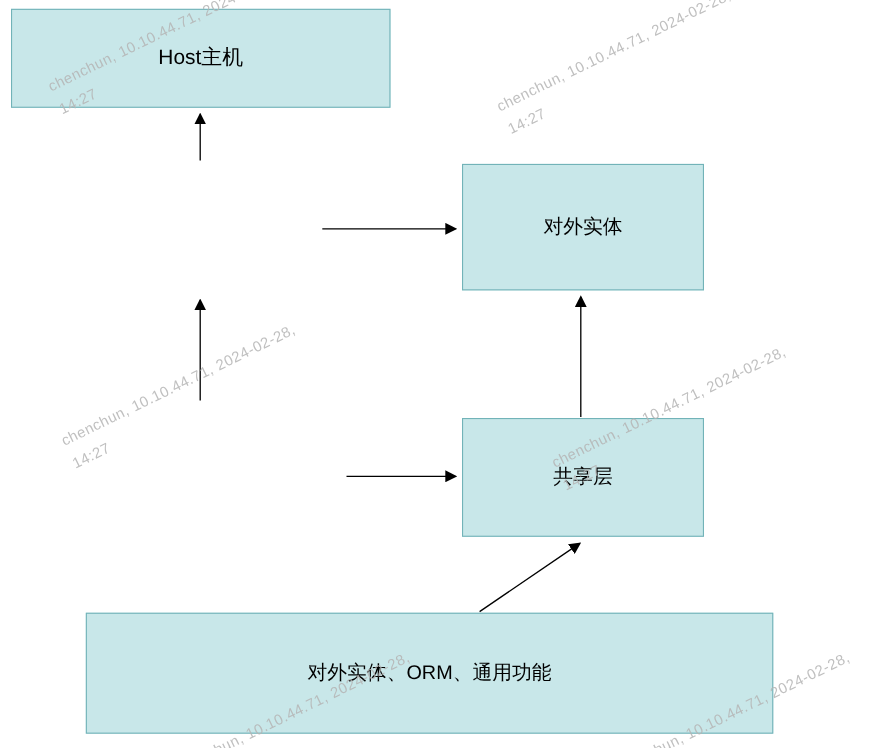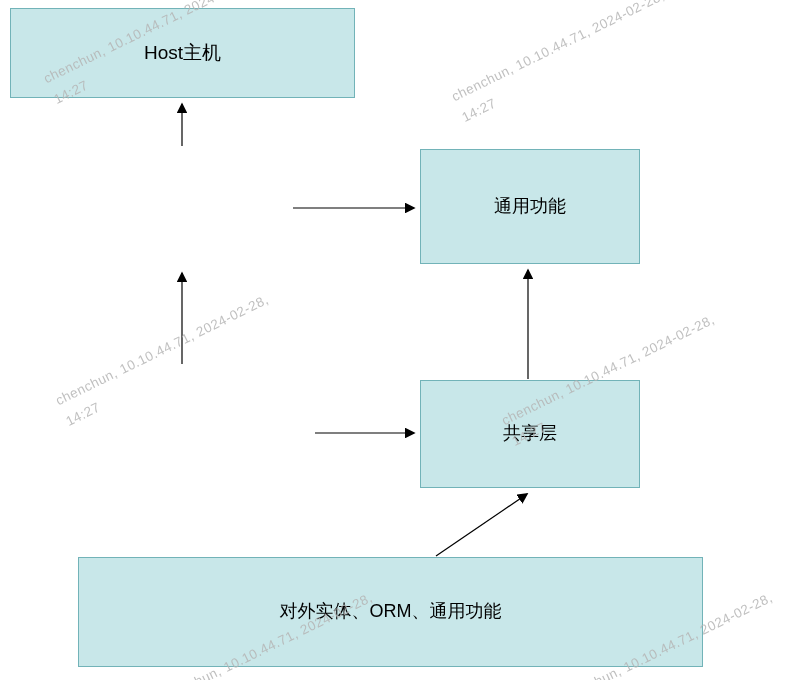--- a/index.html
+++ b/index.html
@@ -104,21 +104,21 @@
 
     <line x1="436" y1="556" x2="527" y2="494" marker-end="url(#arrowhead)"></line>
   </svg>
 
   <div class="node node-host">
     <span class="label">Host主机</span>
   </div>
 
 
   <div class="node node-app-abstraction">
-    <span class="label">通用功能</span>
+    <span class="label">对外实体</span>
   </div>
 
 
   <div class="node node-shared-layer">
     <span class="label">共享层</span>
   </div>
 
   <div class="node node-infrastructure">
     <span class="label">对外实体、ORM、通用功能</span>
   </div>

